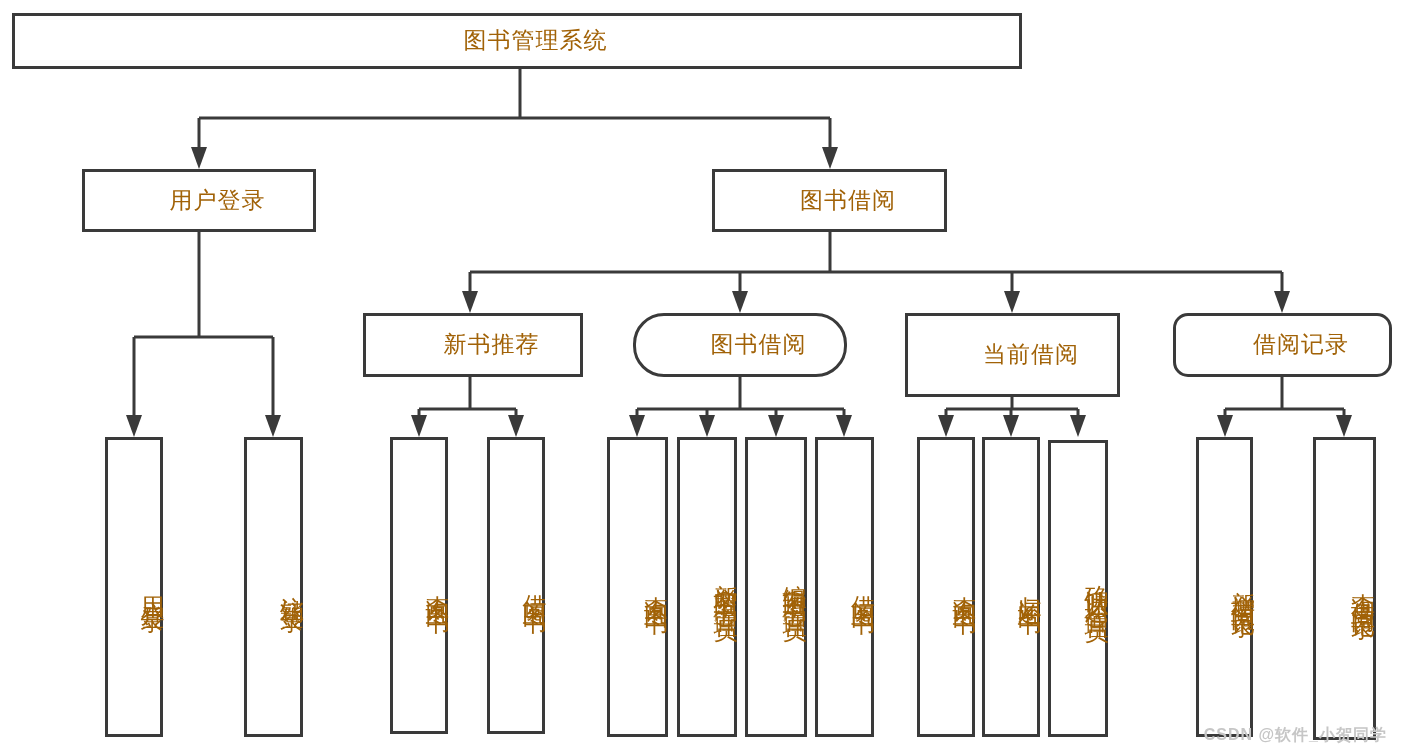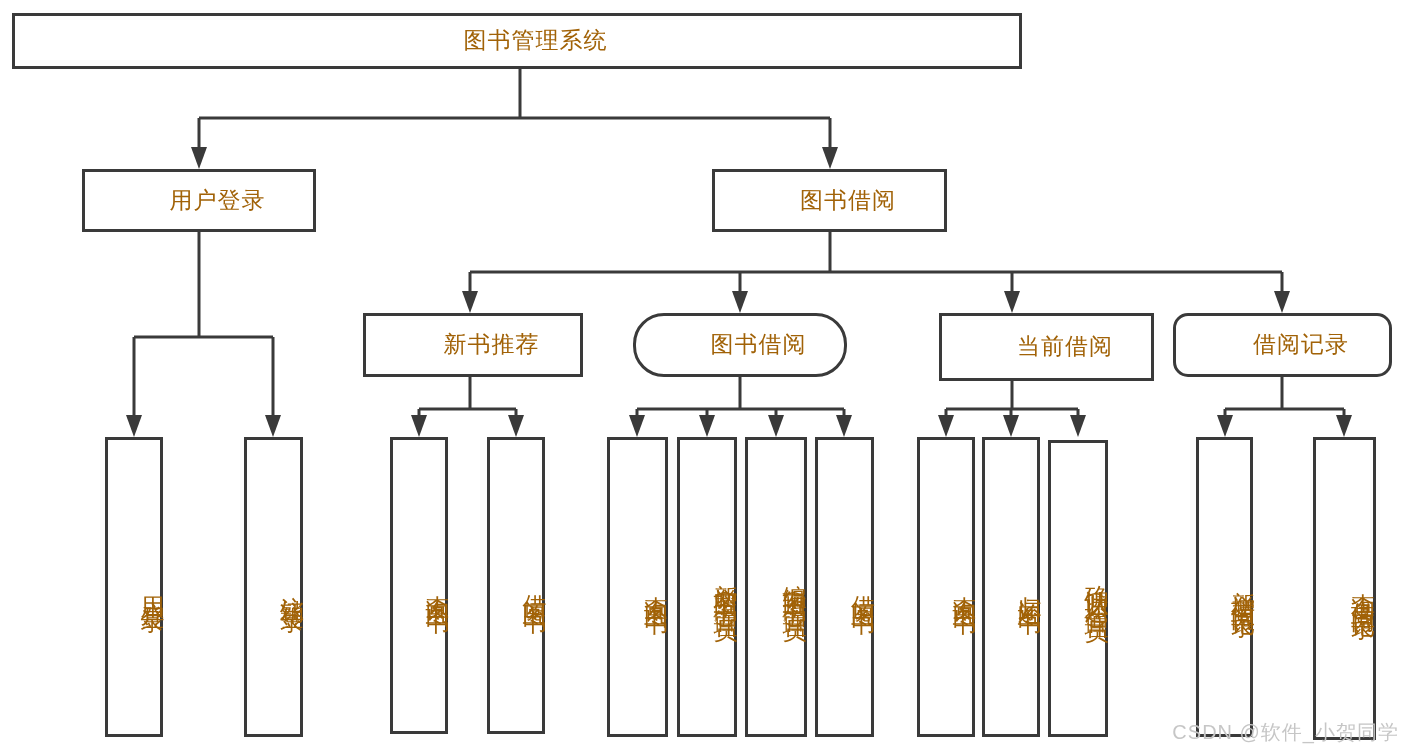--- a/index.html
+++ b/index.html
@@ -35,26 +35,27 @@
   }
   .vbox {
     writing-mode: vertical-rl;
     text-orientation: mixed;
     font-size: 24px;
     letter-spacing: 5px;
     line-height: 1;
   }
   .watermark {
     position: absolute;
-    right: 6px;
+    right: 18px;
     bottom: 1px;
-    font-size: 20px;
+    font-size: 16px;
     letter-spacing: 1px;
     color: #c6c6c6;
     white-space: nowrap;
+    font-weight: bold;
   }
 </style>
 </head>
 <body>
 
 <div class="canvas">
 
   <svg class="connectors" viewBox="0 0 1405 747" xmlns="http://www.w3.org/2000/svg">
     <path fill="none" stroke="#3a3a3a" stroke-width="3" d="M520 69 V118 M199 118 H830 M199 118 V160 M830 118 V160
              M199 232 V337 M134 337 H273 M134 337 V428 M273 337 V428
@@ -86,21 +87,21 @@
     </g>
   </svg>
 
   <div class="box hbox" style="left:12px; top:13px; width:1010px; height:56px;">图书管理系统</div>
 
   <div class="box hbox" style="left:82px; top:169px; width:234px; height:63px;">用户登录</div>
   <div class="box hbox" style="left:712px; top:169px; width:235px; height:63px;">图书借阅</div>
 
   <div class="box hbox" style="left:363px; top:313px; width:220px; height:64px;">新书推荐</div>
   <div class="box hbox" style="left:633px; top:313px; width:214px; height:64px;border-radius:31px;">图书借阅</div>
-  <div class="box hbox" style="left:905px; top:313px; width:215px; height:68px;margin-left:34px;">当前借阅</div>
+  <div class="box hbox" style="left:905px; top:313px; width:215px; height:84px;">当前借阅</div>
   <div class="box hbox" style="left:1173px; top:313px; width:219px; height:64px;border-radius:15px;">借阅记录</div>
 
   <div class="box vbox" style="left:105px; top:437px; width:58px; height:300px;">用户登录</div>
   <div class="box vbox" style="left:244px; top:437px; width:59px; height:300px;">注销登录</div>
 
   <div class="box vbox" style="left:390px; top:437px; width:58px; height:297px;">查询图书</div>
   <div class="box vbox" style="left:487px; top:437px; width:58px; height:297px;">借阅图书</div>
 
   <div class="box vbox" style="left:607px; top:437px; width:61px; height:300px;">查询图书</div>
   <div class="box vbox" style="left:677px; top:437px; width:60px; height:300px;">新增图书（管理员）</div>

